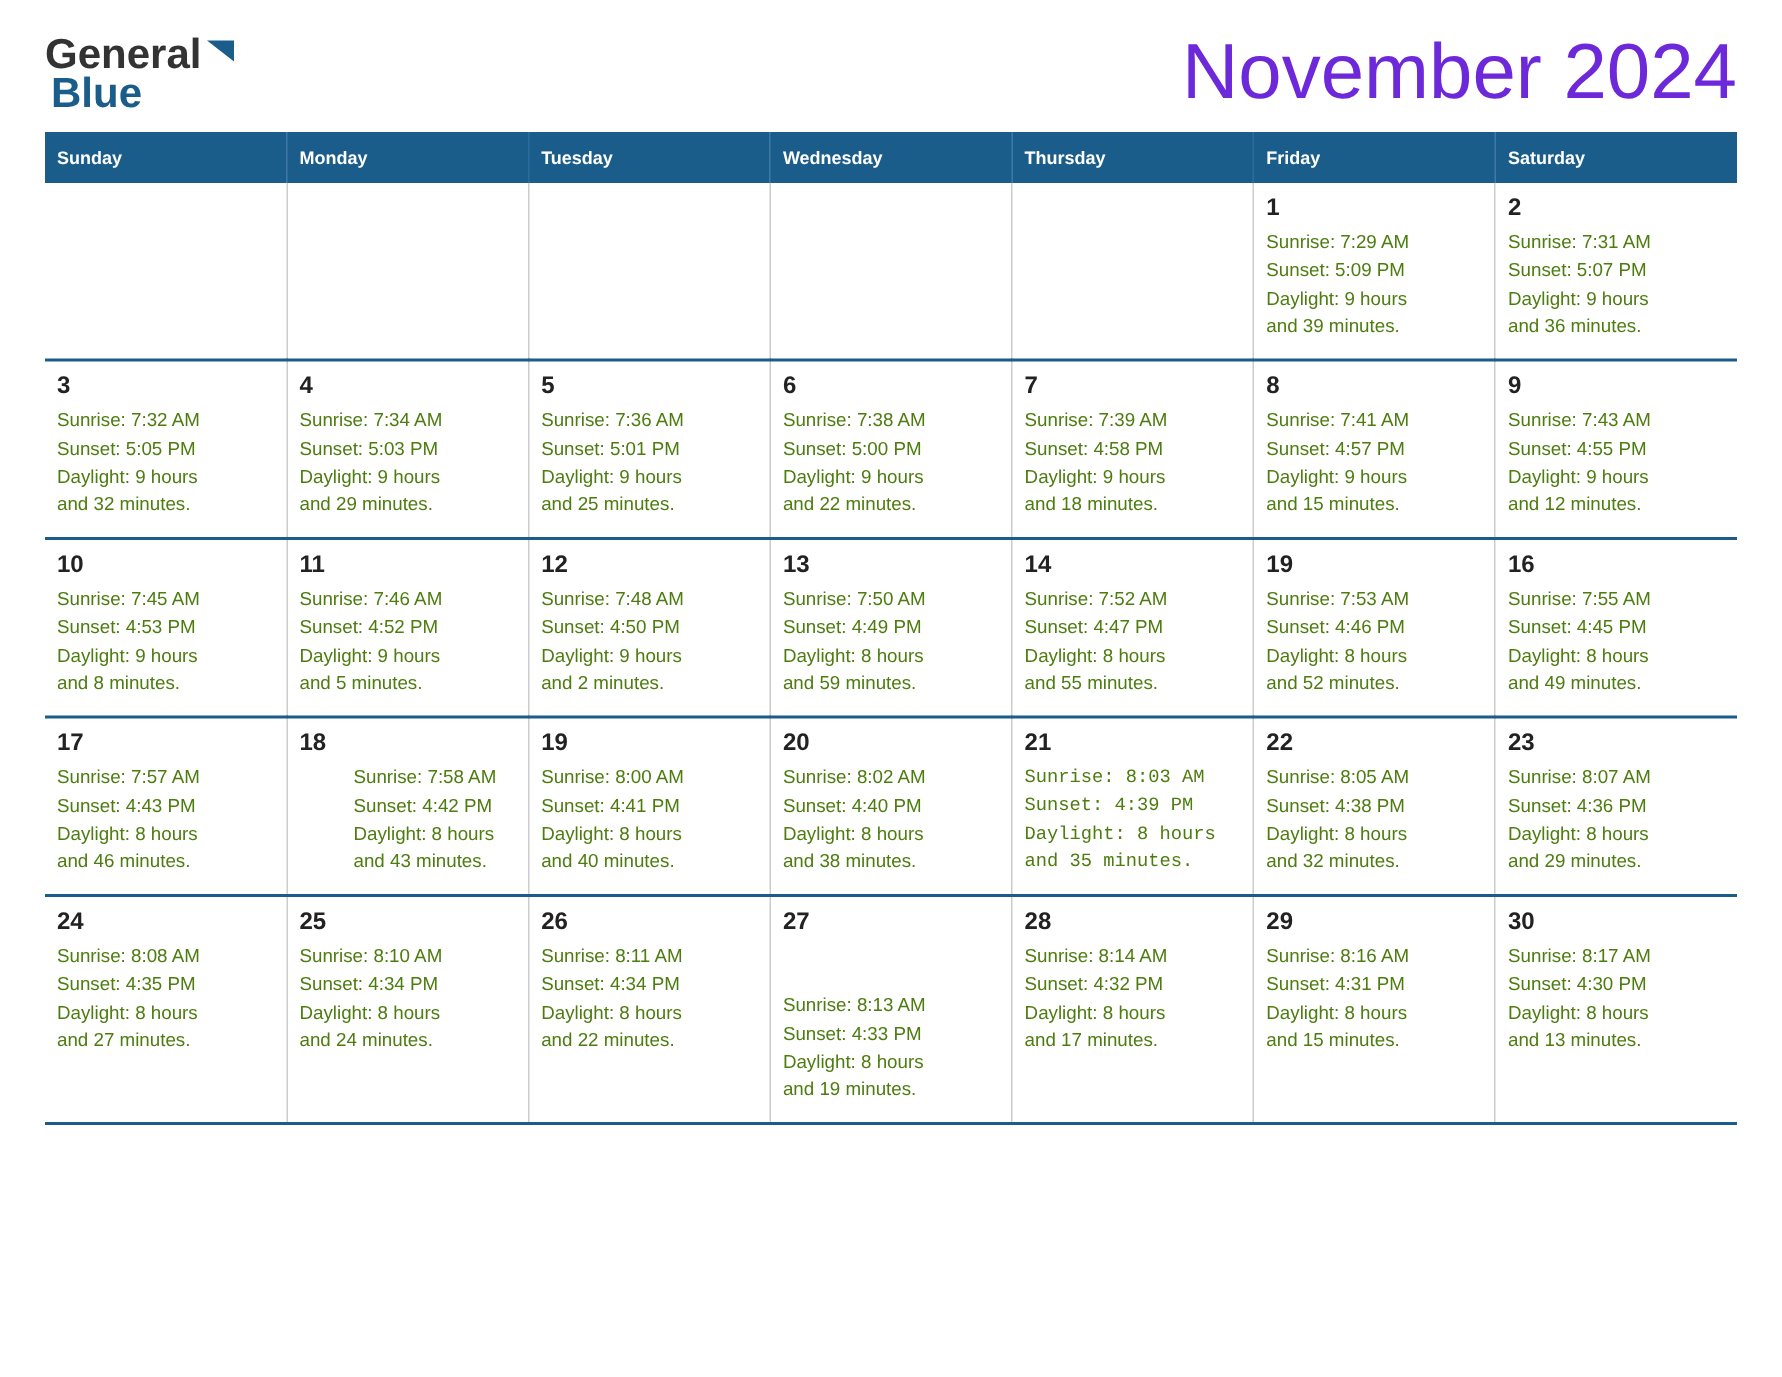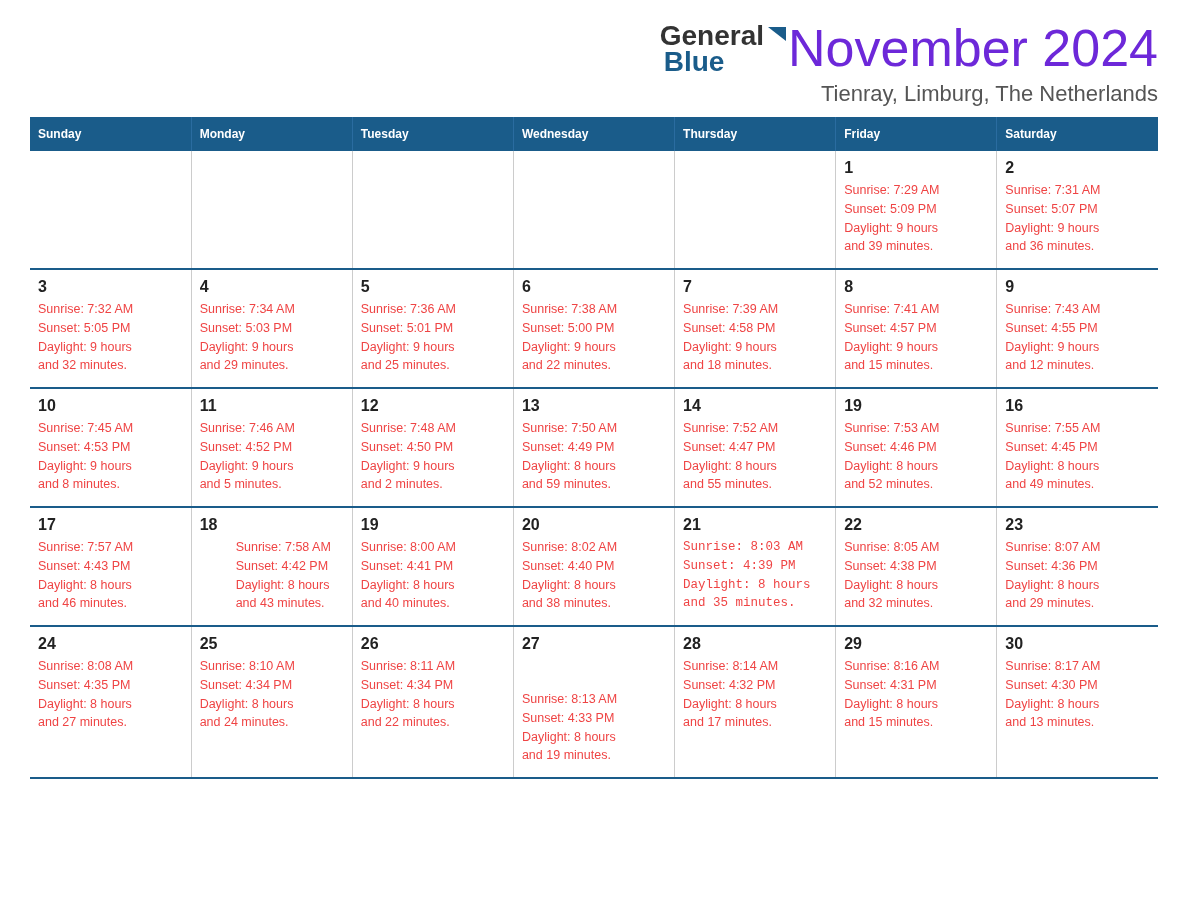--- a/index.html
+++ b/index.html
@@ -6,21 +6,21 @@
     body {
       font-family: Arial, sans-serif;
       background: #fff;
       color: #333;
       width: 1188px;
       min-height: 918px;
       padding: 20px 30px;
     }
     .header {
       display: flex;
-      justify-content: flex-end;
+      justify-content: space-between;
       align-items: flex-start;
       margin-bottom: 0;
     }
     .logo {
       display: flex;
       flex-direction: column;
       align-items: flex-start;
     }
     .logo-text {
       display: flex;
@@ -83,42 +83,41 @@
     .day-num {
       font-size: 16px;
       font-weight: bold;
       display: block;
       margin-bottom: 4px;
       color: #222;
     }
     .day-info {
       font-size: 12.5px;
       line-height: 1.5;
-      color: #ef4444;
+      color: #4d7c0f;
     }
     tbody tr:last-child {
       border-bottom: 2px solid #1a5c8a;
     }
   </style>
 </head>
 <body>
 
 <div class="header">
   <div class="logo">
     <div class="logo-text">
       <span class="logo-general">General</span>
       <svg width="22" height="22" viewBox="0 0 22 22" style="margin-left:2px; margin-top:-4px;">
         <polygon points="2,4 20,4 20,18" fill="#1a5c8a"></polygon>
       </svg>
     </div>
     <span class="logo-blue" style="margin-left: 4px; margin-top: -6px;">Blue</span>
   </div>
   <div class="title-section">
     <div class="month-year">November 2024</div>
-    <div class="location">Tienray, Limburg, The Netherlands</div>
   </div>
 </div>
 
 <table>
   <thead>
     <tr>
     <th>Sunday</th>
         <th>Monday</th>
         <th>Tuesday</th>
         <th>Wednesday</th>

